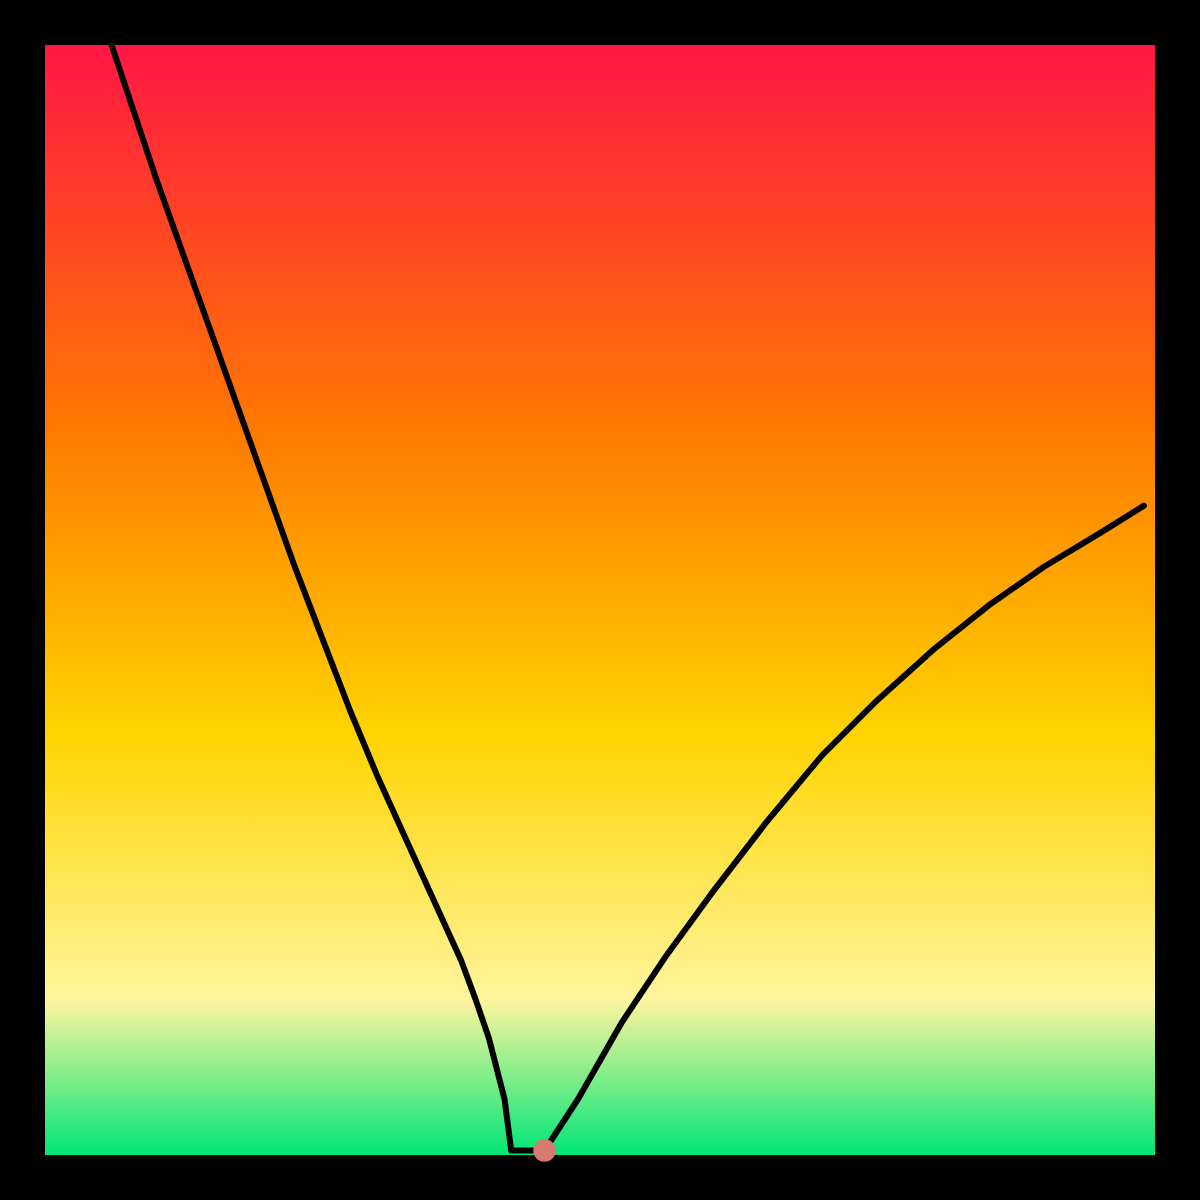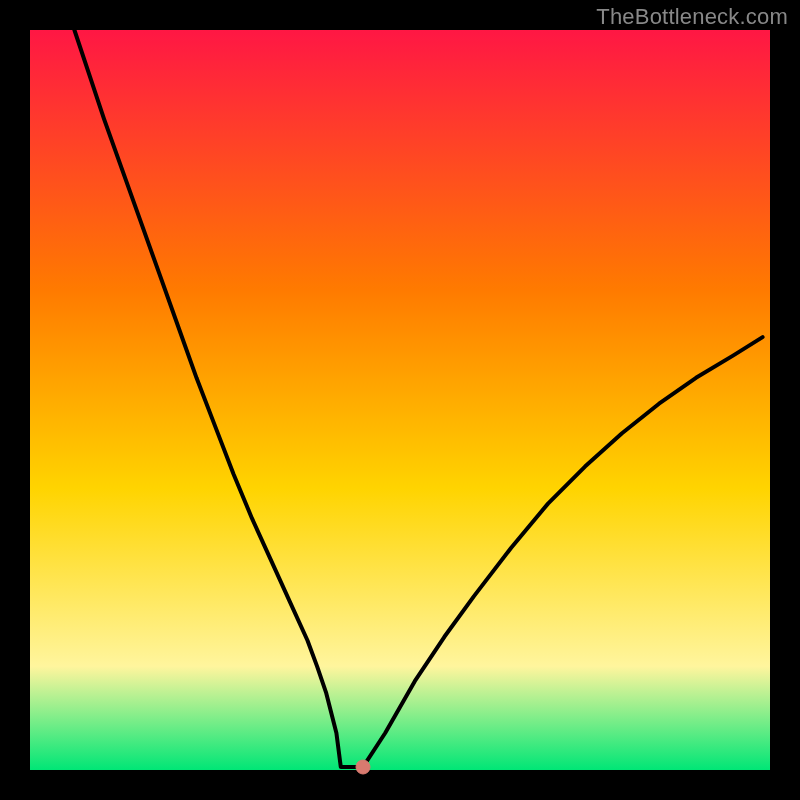--- a/index.html
+++ b/index.html
@@ -27,21 +27,20 @@
     letter-spacing: 0.2px;
   }
   svg {
     display: block;
   }
 </style>
 </head>
 <body>
 
 <div class="frame">
-  <div class="watermark">TheBottleneck.com</div>
 
   <svg id="chart-svg" width="800" height="800">
     <defs>
       <linearGradient id="bg-grad" x1="0" y1="0" x2="0" y2="1">
         <stop id="g0" offset="0%" stop-color="#ff1744"></stop>
         <stop id="g1" offset="35%" stop-color="#ff7a00"></stop>
         <stop id="g2" offset="62%" stop-color="#ffd400"></stop>
         <stop id="g3" offset="86%" stop-color="#fff59d"></stop>
         <stop id="g4" offset="100%" stop-color="#00e676"></stop>
       </linearGradient>

